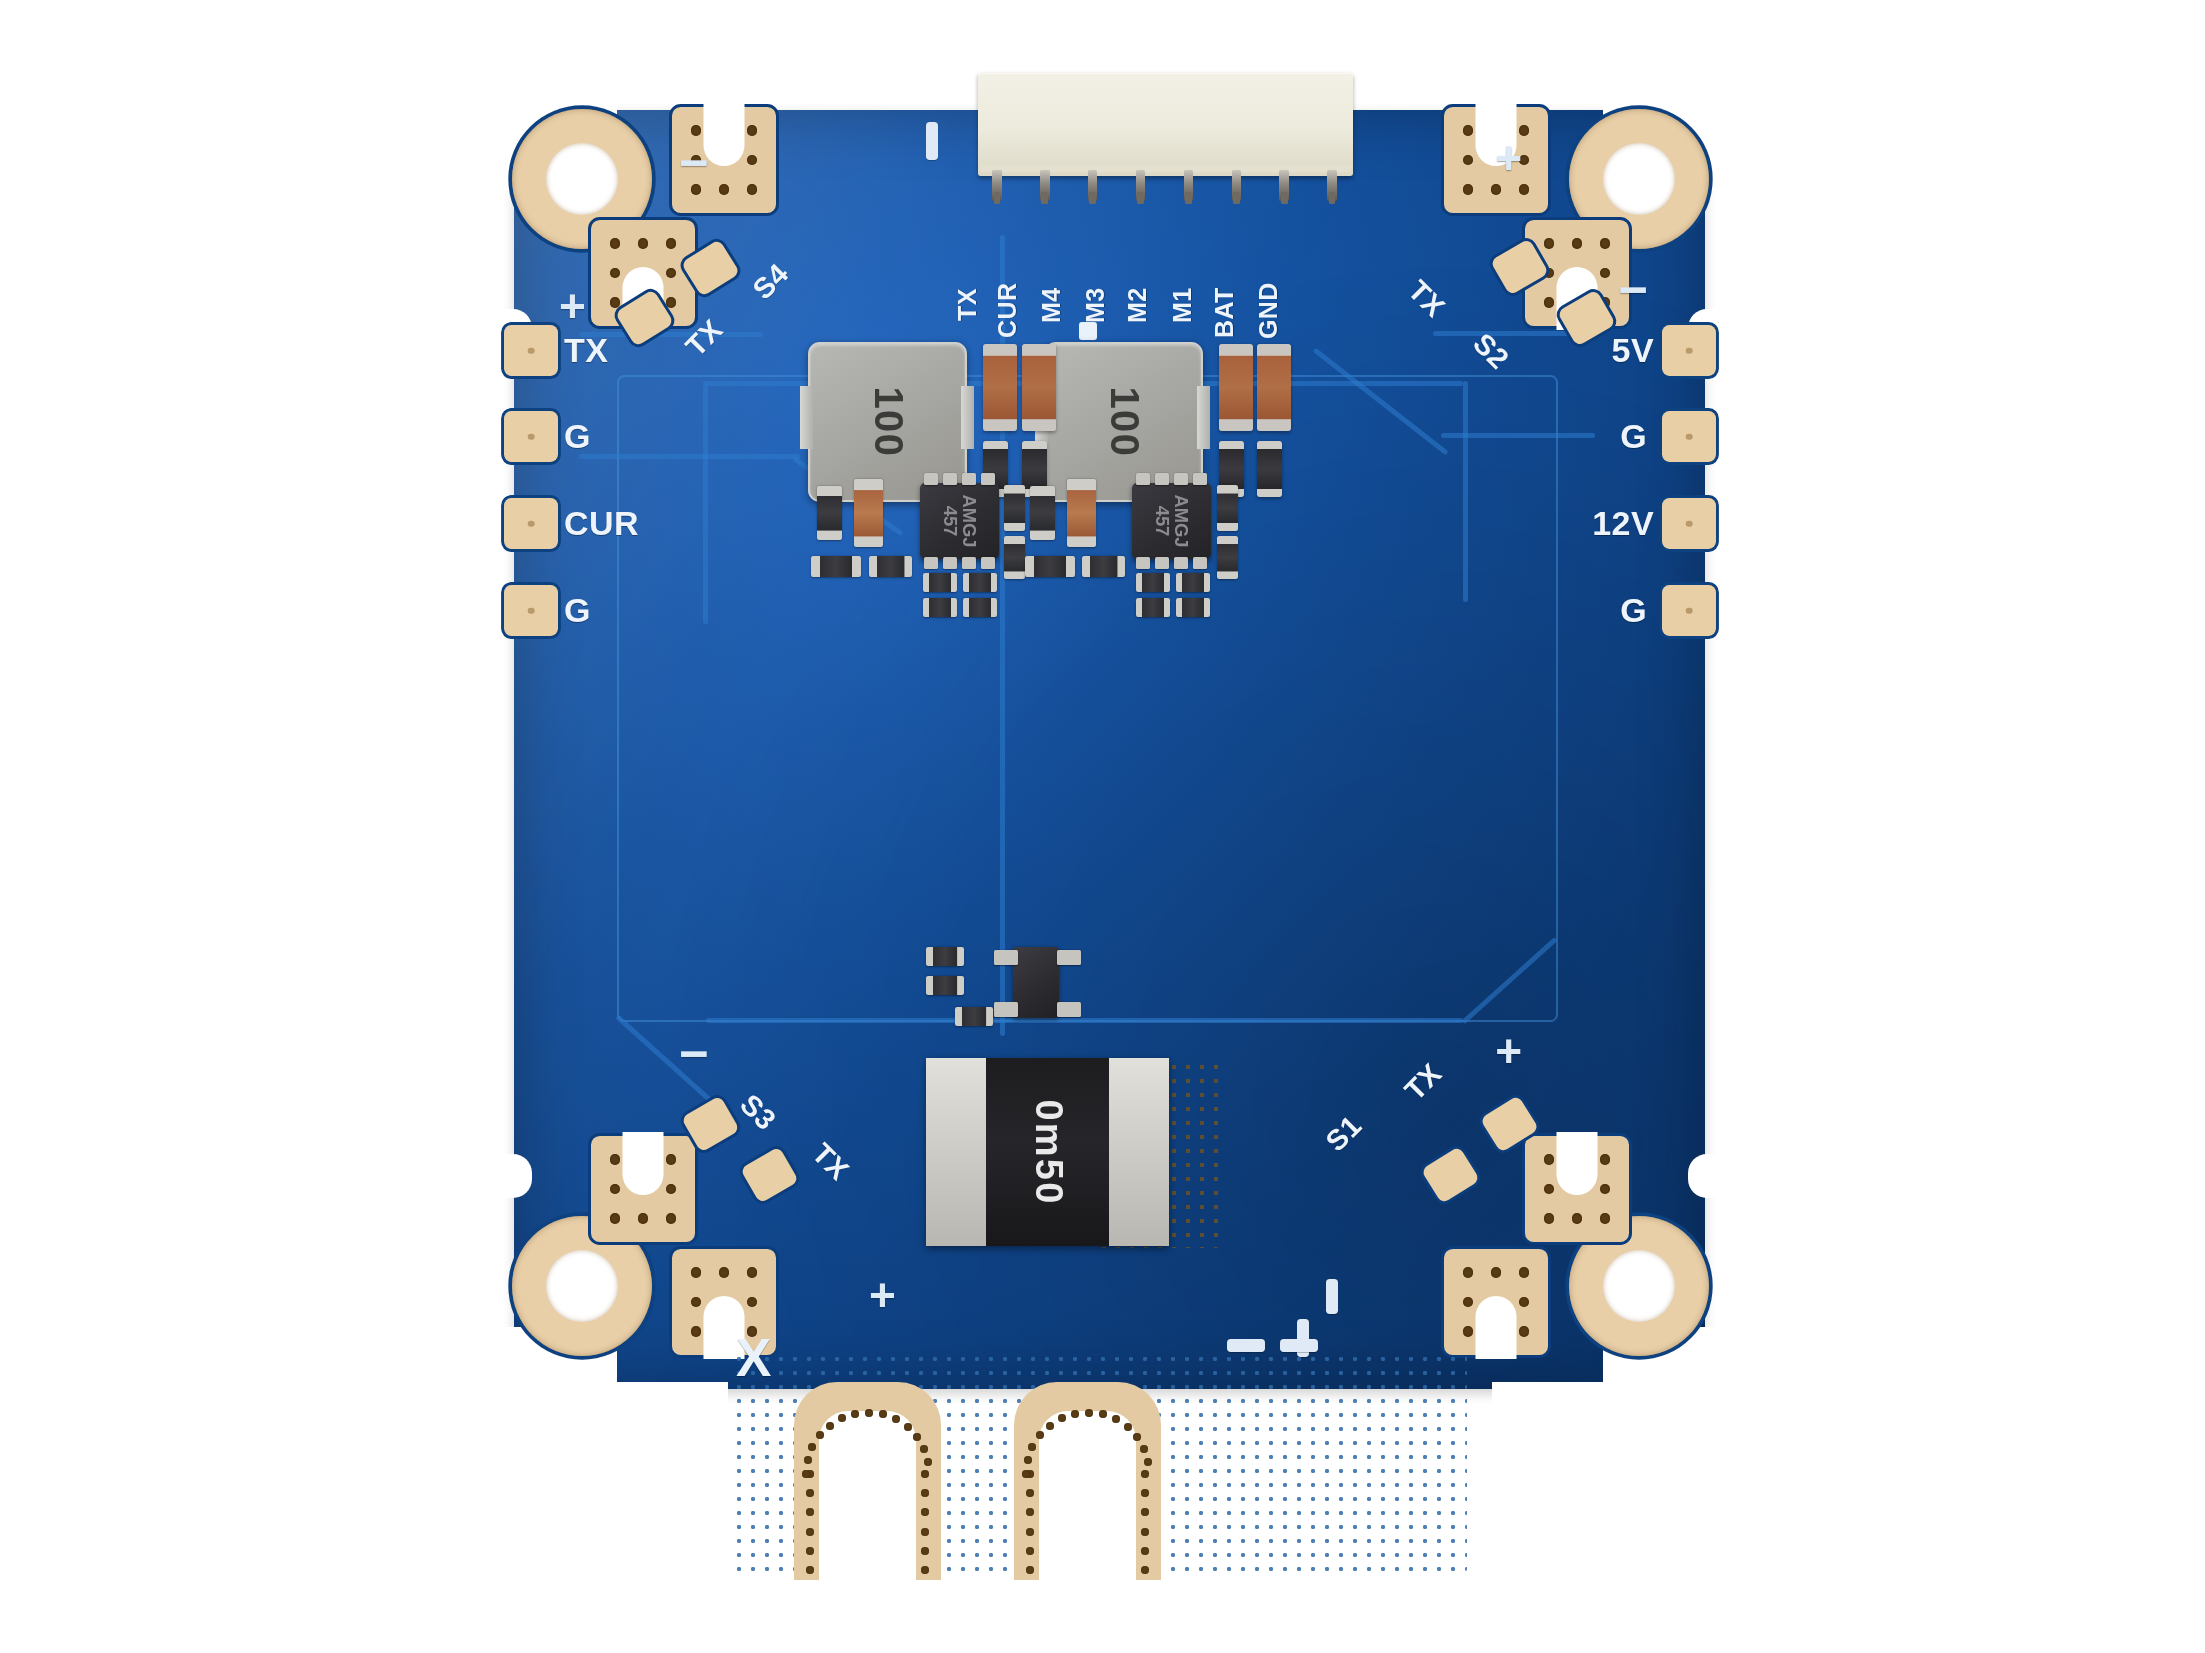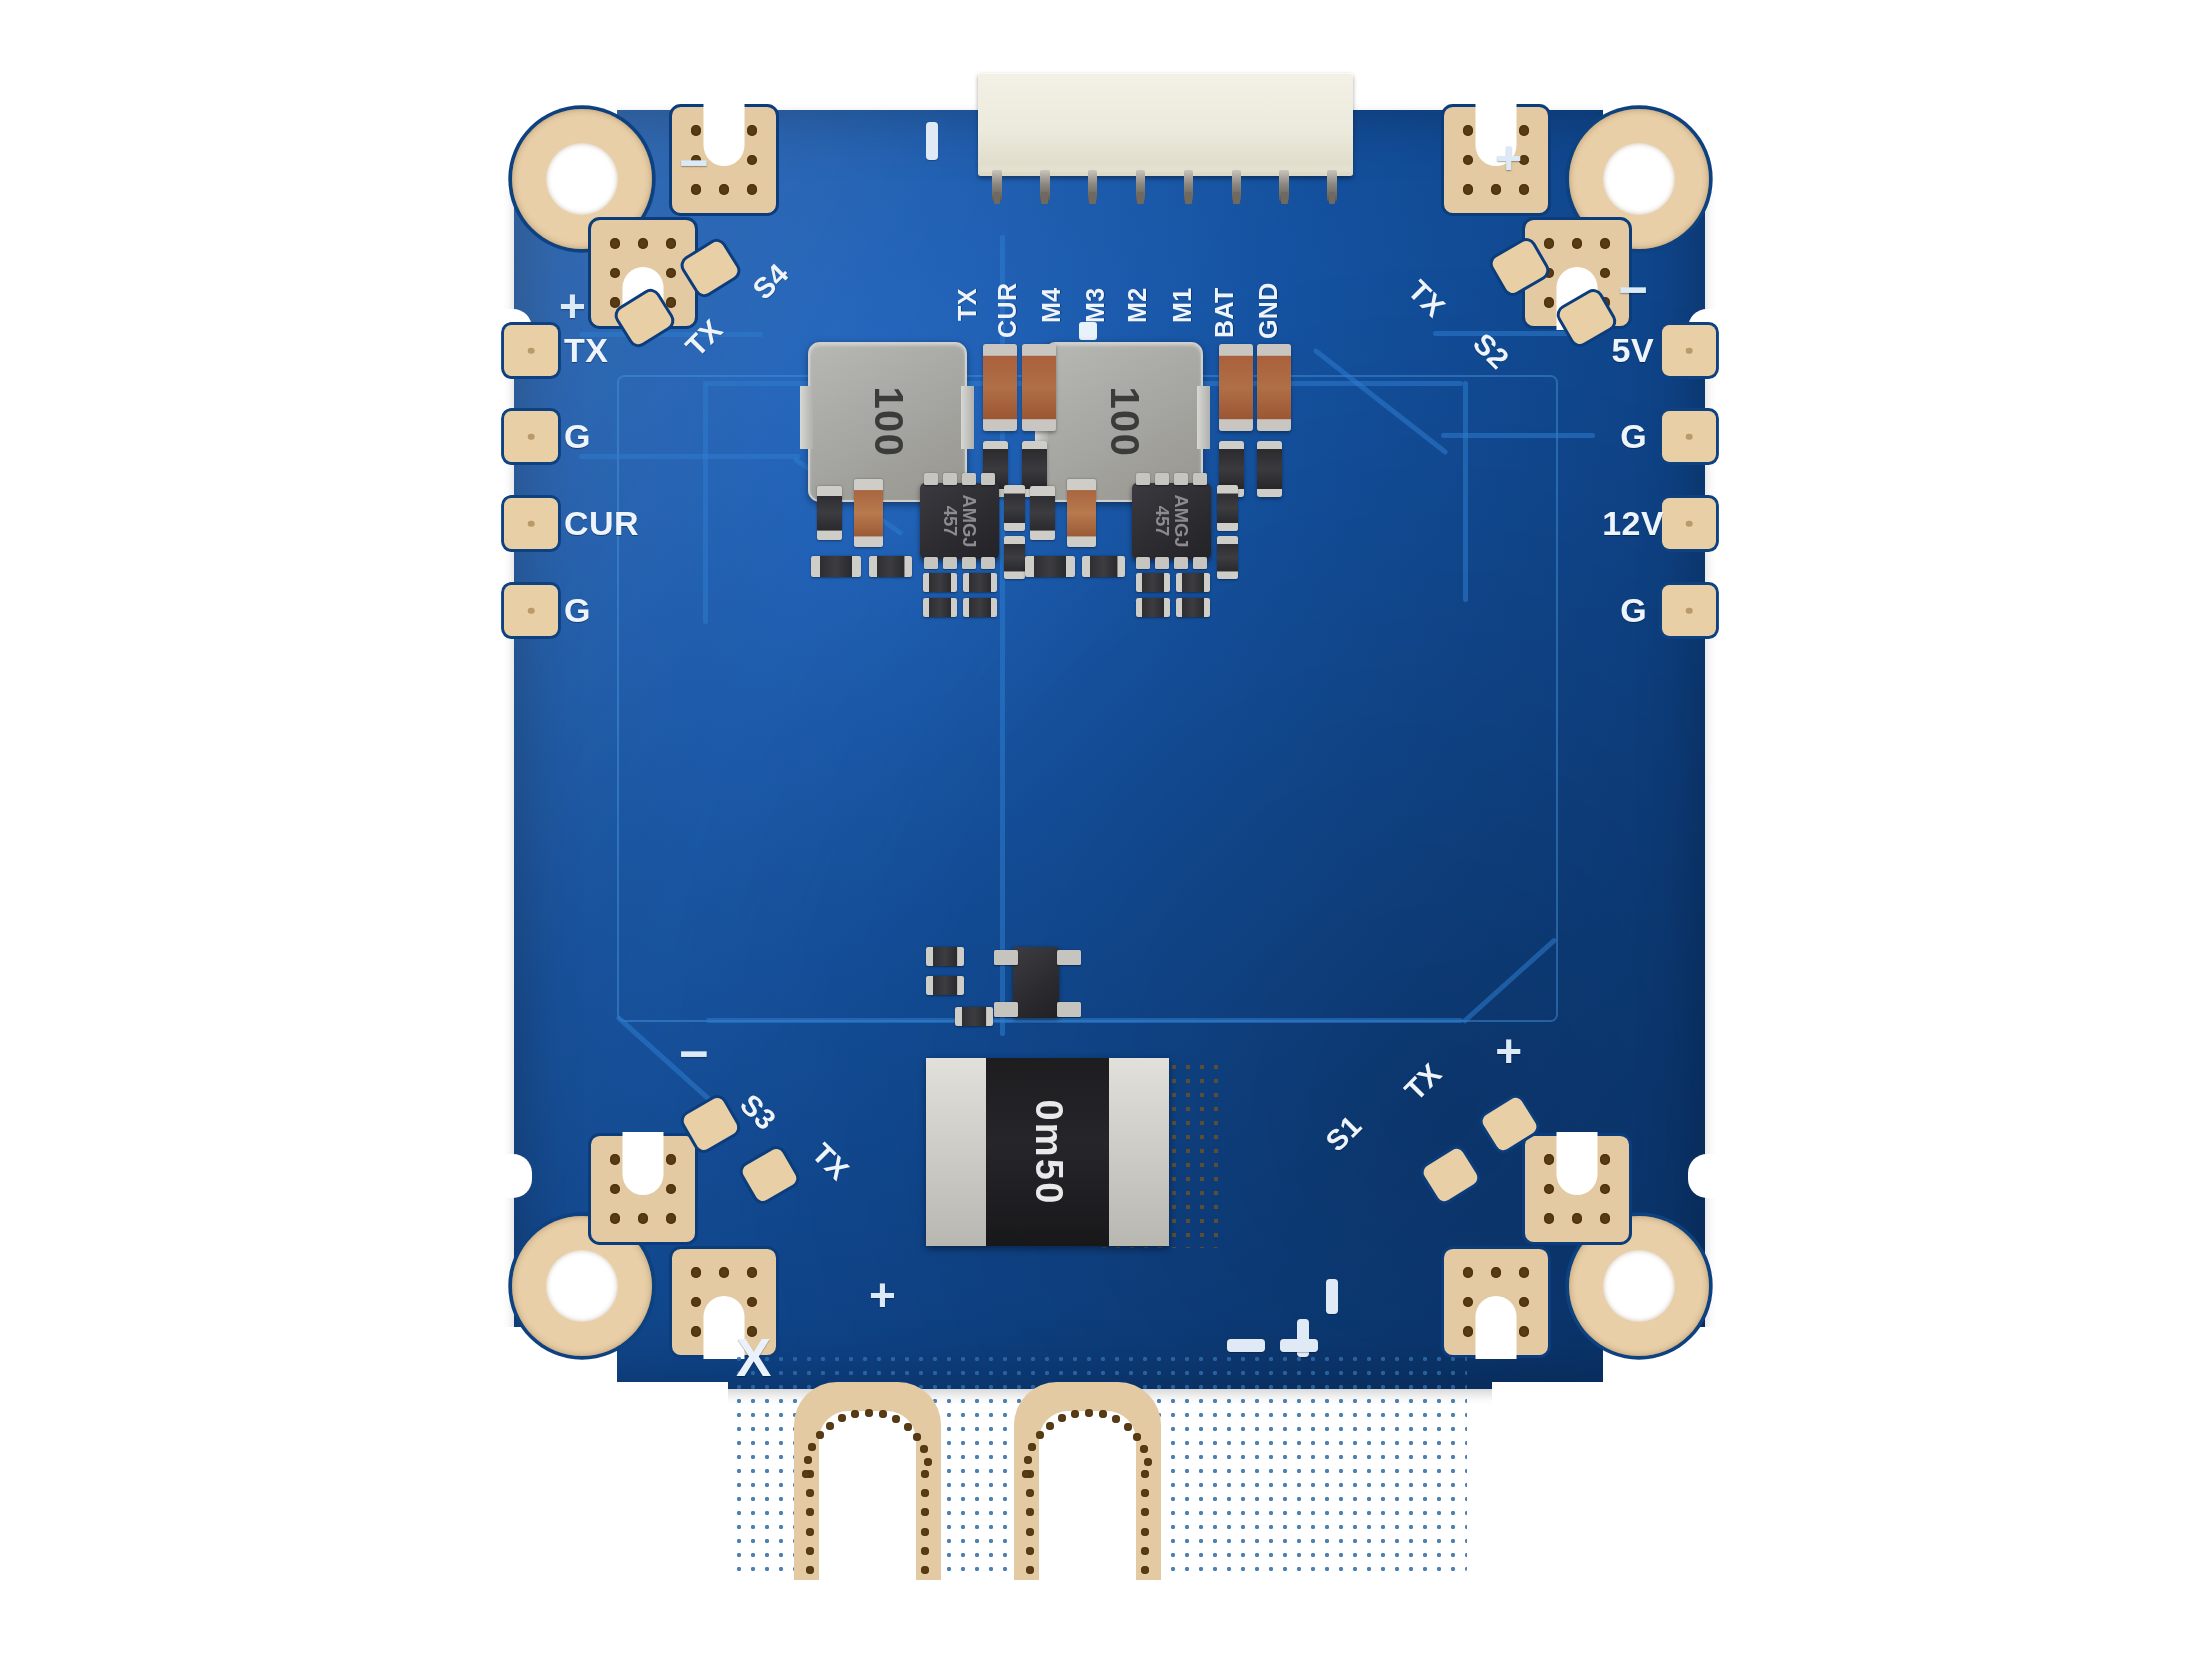--- a/index.html
+++ b/index.html
@@ -524,21 +524,21 @@
     <span class="silk big" style="left:79px; top:329px;">G</span>
     <span class="silk big" style="left:79px; top:416px;">CUR</span>
     <span class="silk big" style="left:79px; top:503px;">G</span>
 
     <div class="side-pad" style="right:19px; top:237px;"></div>
     <div class="side-pad" style="right:19px; top:323px;"></div>
     <div class="side-pad" style="right:19px; top:410px;"></div>
     <div class="side-pad" style="right:19px; top:497px;"></div>
     <span class="silk big" style="right:81px; top:243px;">5V</span>
     <span class="silk big" style="right:88px; top:329px;">G</span>
-    <span class="silk big" style="right:71px; top:416px;">12V</span>
+    <span class="silk big" style="right:81px; top:416px;">12V</span>
     <span class="silk big" style="right:88px; top:503px;">G</span>
     <span class="minus" style="right:87px; top:184px;">−</span>
 
     <div class="silkbar" style="left:441px; top:34px;  width:11.8px; height:38px;"></div>
     <div class="silkbar" style="right:426px; top:1231px; width:11.8px; height:38px;"></div>
 
     <div class="jst" style="left:493px; top:-14.7px; width:375px; height:103px;">
       <div class="lip"></div>
     </div>
     <div class="jst-pins" style="left:507px; top:82px; width:345px;">

